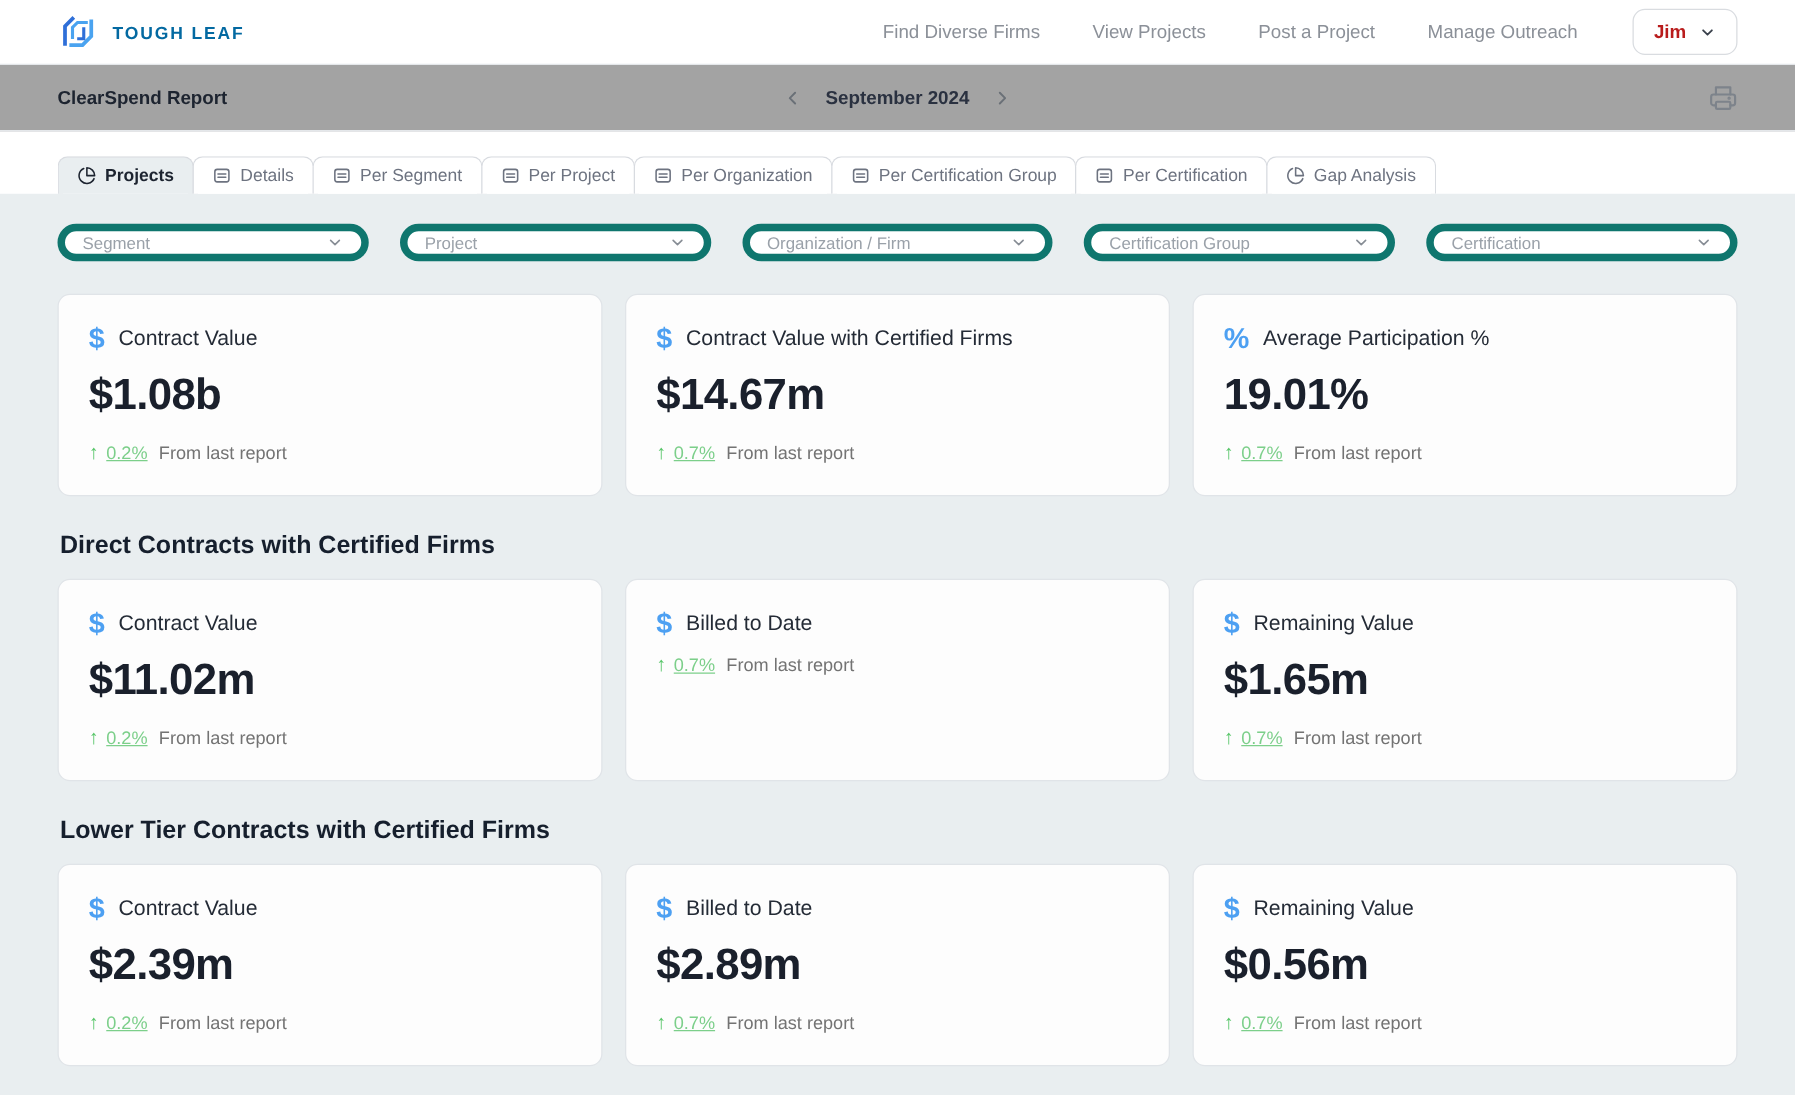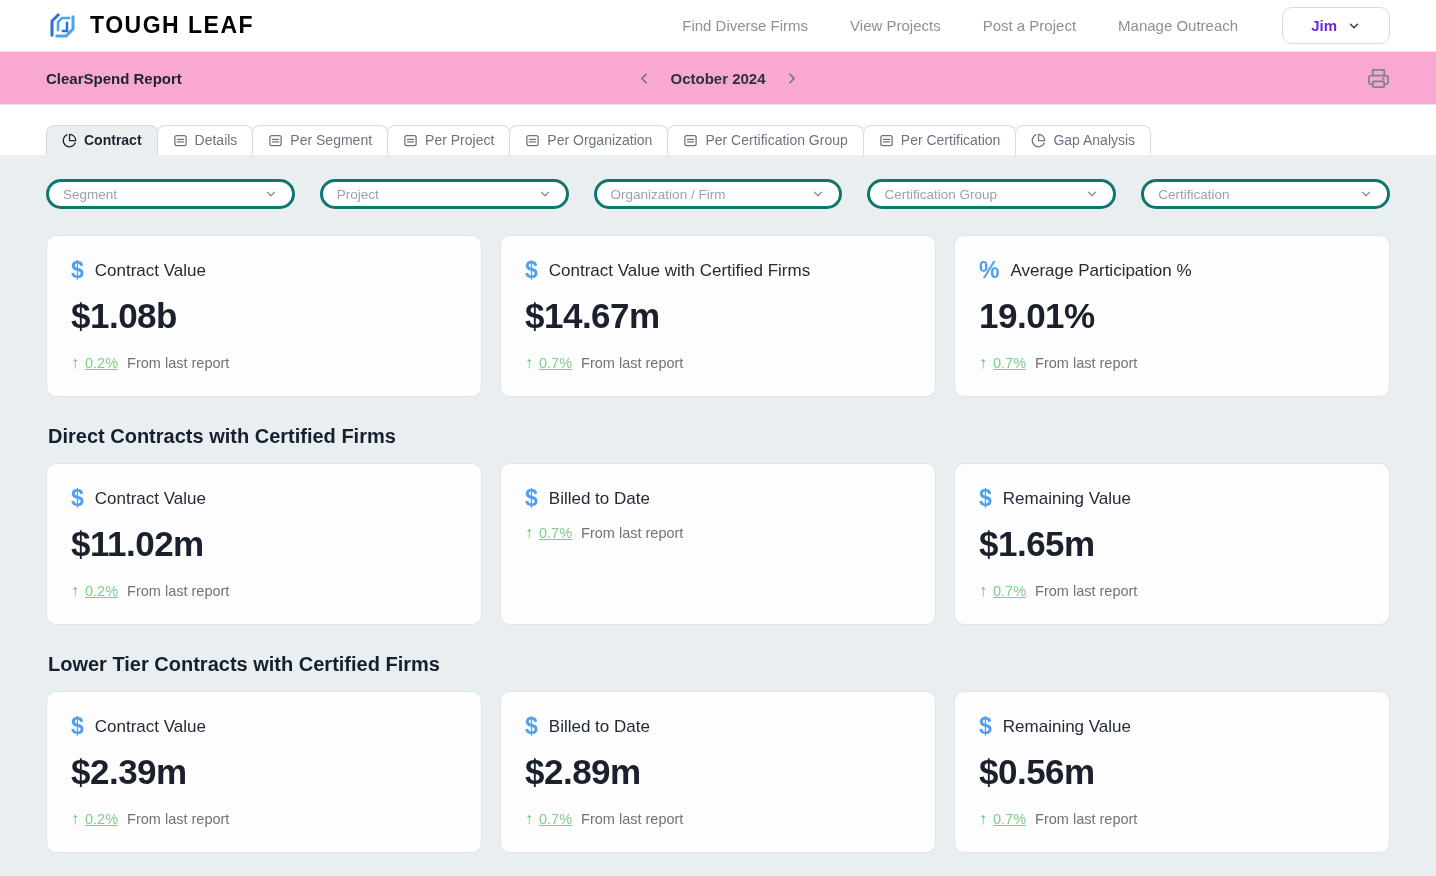--- a/index.html
+++ b/index.html
@@ -8,31 +8,31 @@
     font-family:"Liberation Sans", sans-serif;
     background:#e9eef0;
     color:#242b36;
   }
   
   .topnav {
     height:52px; background:#ffffff; border-bottom:1px solid #e4e7ea;
     display:flex; align-items:center; padding:0 46px;
   }
   .brand { display:flex; align-items:center; gap:10px; cursor:pointer; }
-  .brand-name { font-size:23px; font-weight:700; letter-spacing:1.5px; color:#000000; }
+  .brand-name { font-size:14px; font-weight:700; letter-spacing:1.5px; color:#0369a1; }
   .nav-links { margin-left:auto; display:flex; gap:42px; align-items:center; }
   .nav-link { font-size:15px; color:#8b9098; cursor:pointer; white-space:nowrap; }
   .user-btn {
     margin-left:44px; display:flex; align-items:center; gap:10px;
     border:1px solid #d9dce0; border-radius:10px; background:#fff;
-    padding:9px 28px; font-size:15px; font-weight:700; color:#6d28d9; cursor:pointer;
+    padding:9px 16px; font-size:15px; font-weight:700; color:#b91c1c; cursor:pointer;
   }
   
   .report-header {
-    height:53px; background:#f9a8d4; border-bottom:1px solid #e4e7ea;
+    height:53px; background:#a3a3a3; border-bottom:1px solid #e4e7ea;
     display:flex; align-items:center; padding:0 46px; position:relative;
   }
   .report-title { font-size:15px; font-weight:700; color:#1d2430; }
   .period-picker {
     position:absolute; left:50%; transform:translateX(-50%);
     display:flex; align-items:center; gap:18px;
   }
   .period-arrow { background:none; border:none; cursor:pointer; color:#6a7077; display:flex; }
   .period-label { font-size:15px; font-weight:700; color:#2a3140; }
   .print-btn { margin-left:auto; background:none; border:none; cursor:pointer; color:#7d838b; display:flex; }
@@ -46,21 +46,21 @@
     padding:6px 15px 7px 15px; font-size:14px; color:#6d7380;
     cursor:pointer; white-space:nowrap;
   }
   .tab + .tab { margin-left:-1px; }
   .tab.active { background:#e9eef0; color:#1d2430; font-weight:700; position:relative; }
   .tab .ticon { display:flex; color:inherit; }
   
   .content { padding:24px 46px 0 46px; }
   .filters { display:flex; gap:25px; margin-bottom:26px; }
   .filter {
-    flex:1; height:30px; background:#ffffff; border:3px solid #0f766e;
+    flex:1; height:30px; background:#ffffff; border:6px solid #0f766e;
     border-radius:16px; display:flex; align-items:center;
     padding:0 14px; cursor:pointer;
   }
   .filter-label { font-size:13.5px; color:#9aa1a9; }
   .filter .chev { margin-left:auto; color:#878d95; display:flex; }
   .section-title { font-size:20px; font-weight:700; color:#161f2d; margin:6px 0 15px 2px; }
   .cards { display:flex; gap:18px; margin-bottom:28px; }
   .card {
     flex:1; background:#fdfdfd; border:1px solid #e0e4e8; border-radius:10px;
     padding:23px 24px 24px 24px;
@@ -109,21 +109,21 @@
 </header>
 
 <div class="report-header">
   <span class="report-title">ClearSpend Report</span>
   <div class="period-picker">
     <button class="period-arrow">
       <svg width="17" height="17" viewBox="0 0 24 24" fill="none" stroke="currentColor" stroke-width="2.2" stroke-linecap="round" stroke-linejoin="round">
           <polyline points="15 18 9 12 15 6"></polyline>
         </svg>
     </button>
-    <span class="period-label">October 2024</span>
+    <span class="period-label">September 2024</span>
     <button class="period-arrow">
       <svg width="17" height="17" viewBox="0 0 24 24" fill="none" stroke="currentColor" stroke-width="2.2" stroke-linecap="round" stroke-linejoin="round">
           <polyline points="9 18 15 12 9 6"></polyline>
         </svg>
     </button>
   </div>
   <button class="print-btn">
     <span>
       <svg width="23" height="23" viewBox="0 0 24 24" fill="none" stroke="currentColor" stroke-width="1.8" stroke-linecap="round" stroke-linejoin="round">
         <path d="M6 9 V3 h12 v6"></path>
@@ -137,21 +137,21 @@
 
 <div class="tabbar-strip">
   <div class="tabbar">
     <div class="tab active">
       <span class="ticon">
         <svg width="15" height="15" viewBox="0 0 24 24" fill="none" stroke="currentColor" stroke-width="2" stroke-linecap="round" stroke-linejoin="round">
             <path d="M21.21 15.89A10 10 0 1 1 8 2.83"></path>
             <path d="M22 12A10 10 0 0 0 12 2v10z"></path>
           </svg>
       </span>
-      <span>Contract</span>
+      <span>Projects</span>
     </div>
     <div class="tab">
       <span class="ticon">
         <svg width="15" height="15" viewBox="0 0 24 24" fill="none" stroke="currentColor" stroke-width="2" stroke-linecap="round" stroke-linejoin="round">
             <rect x="3" y="4" width="18" height="16" rx="3"></rect>
             <line x1="7" y1="10" x2="17" y2="10"></line>
             <line x1="7" y1="14" x2="17" y2="14"></line>
           </svg>
       </span>
       <span>Details</span>

